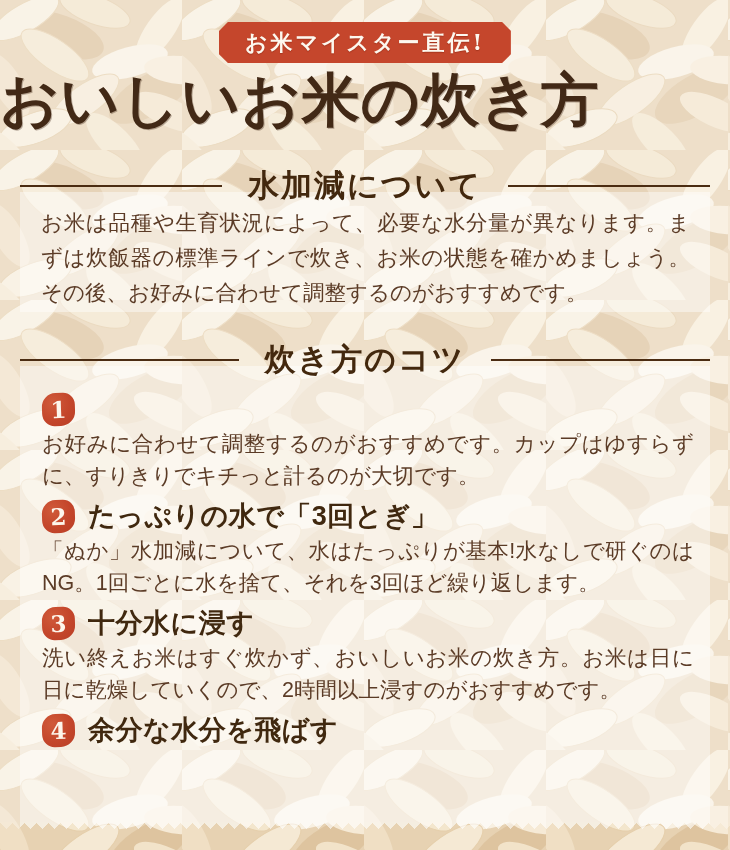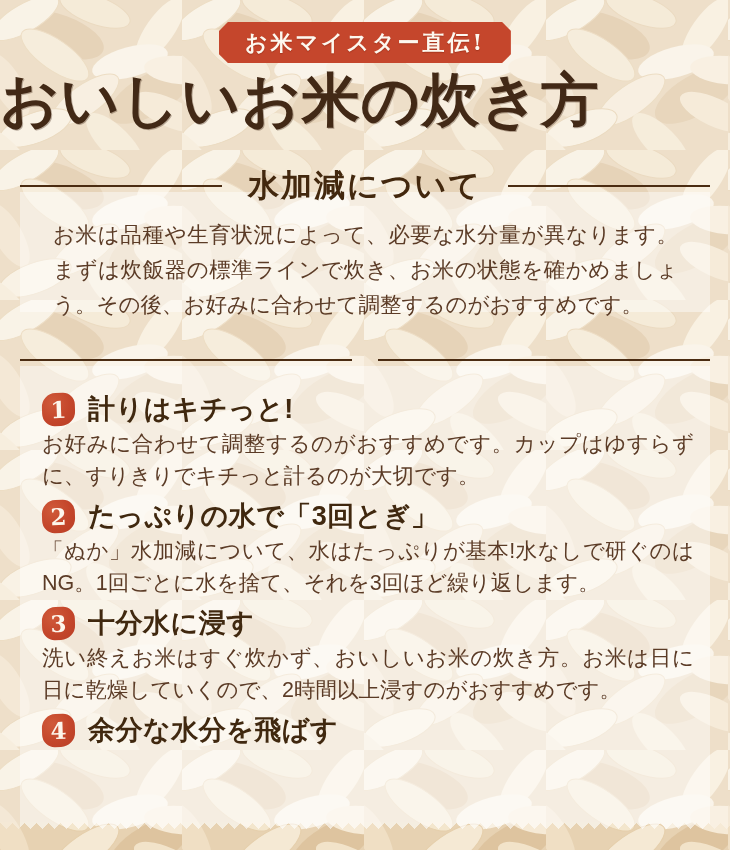--- a/index.html
+++ b/index.html
@@ -51,21 +51,21 @@
 
   
   .section-header{position:absolute;left:20px;width:690px;height:44px;
     display:flex;align-items:center;gap:26px;}
   .sh-water{top:164px;}
   .sh-tips{top:338px;}
   .header-line{flex:1;height:2px;background:#4b2c12;}
   .header-text{font-family:"DejaVu Serif",serif;font-weight:700;font-size:31px;
     color:#43280e;letter-spacing:2px;white-space:nowrap;}
 
-  .body-text{margin:16px;font-size:21.5px;line-height:35px;color:var(--text_brown,#5b3b26);
+  .body-text{margin:4px;font-size:21.5px;line-height:35px;color:var(--text_brown,#5b3b26);
     text-align:justify;}
 
   
   .tip{margin-bottom:7px;}
   .tip-head{display:flex;align-items:center;gap:13px;height:34px;margin-bottom:3px;}
   .tip-num{
     width:33px;height:33px;flex:0 0 33px;
     background:radial-gradient(circle at 32% 30%,#d05a3a 0%,#c4462b 55%,#b93e26 100%);
     border-radius:42% 36% 44% 38%;
     transform:rotate(-2deg);
@@ -107,21 +107,20 @@
   <div class="ov-base-teeth"></div>
 
   <div class="panel panel-water">
     <p class="body-text">お米は品種や生育状況によって、必要な水分量が異なります。まずは炊飯器の標準ラインで炊き、お米の状態を確かめましょう。その後、お好みに合わせて調整するのがおすすめです。</p>
   </div>
 
   <div class="panel panel-tips">
     <div class="tip">
       <div class="tip-head">
         <div class="tip-num">1</div>
-        <div class="tip-title">計りはキチっと!</div>
       </div>
       <p class="tip-body">お好みに合わせて調整するのがおすすめです。カップはゆすらずに、すりきりでキチっと計るのが大切です。</p>
     </div>
     <div class="tip">
       <div class="tip-head">
         <div class="tip-num">2</div>
         <div class="tip-title">たっぷりの水で「3回とぎ」</div>
       </div>
       <p class="tip-body">「ぬか」水加減について、水はたっぷりが基本!水なしで研ぐのはNG。1回ごとに水を捨て、それを3回ほど繰り返します。</p>
     </div>
@@ -146,16 +145,17 @@
   <div class="main-title">おいしいお米の炊き方</div>
 
   <div class="section-header sh-water">
     <div class="header-line"></div>
     <div class="header-text">水加減について</div>
     <div class="header-line"></div>
   </div>
 
   <div class="section-header sh-tips">
     <div class="header-line"></div>
+    <div class="header-text">炊き方のコツ</div>
     <div class="header-line"></div>
   </div>
 
 </div>
 
 </body></html>

